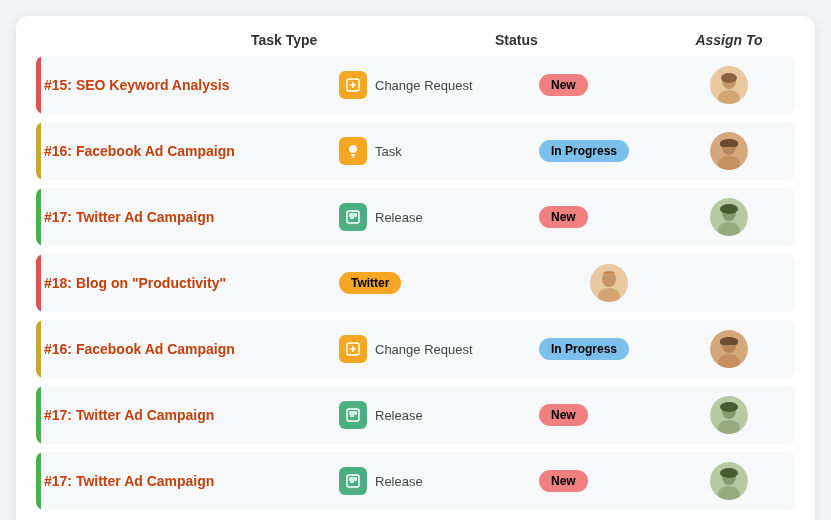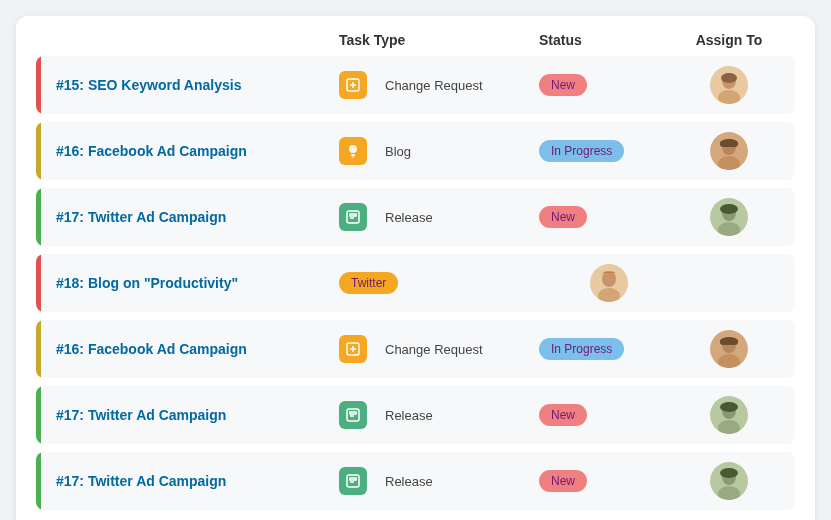--- a/index.html
+++ b/index.html
@@ -20,20 +20,21 @@
       width: 100%;
       box-shadow: 0 2px 8px rgba(0,0,0,0.08);
     }
     .table-header {
       display: grid;
       grid-template-columns: 1fr 200px 140px 100px;
       padding: 0 16px 8px 32px;
       color: #333;
       font-weight: 700;
       font-size: 14px;
+      gap: 44px;
     }
     .table-header .col-task { }
     .table-header .col-type { }
     .table-header .col-status { }
     .table-header .col-assign { }
     .row {
       display: grid;
       grid-template-columns: 1fr 200px 140px 100px;
       align-items: center;
       background: #f7f8fa;
@@ -46,29 +47,29 @@
     }
     .row-accent {
       position: absolute;
       left: 0;
       top: 0;
       bottom: 0;
       width: 5px;
       border-radius: 8px 0 0 8px;
     }
     .task-name {
-      padding-left: 20px;
+      padding-left: 8px;
       font-weight: 600;
       font-size: 14px;
-      color: #0369a1;
+      color: #c2410c;
     }
     .task-type {
       display: flex;
       align-items: center;
-      gap: 18px;
+      gap: 8px;
       font-size: 13px;
       color: #444;
     }
     .type-icon {
       width: 28px;
       height: 28px;
       border-radius: 6px;
       display: flex;
       align-items: center;
       justify-content: center;
@@ -78,43 +79,43 @@
     }
     .icon-change { background: #f5a623; }
     .icon-idea { background: #f5a623; }
     .icon-release { background: #4caf82; }
     .icon-dev { background: #5b9bd5; }
     .status-badge {
       display: inline-block;
       padding: 4px 12px;
       border-radius: 20px;
       font-size: 12px;
-      font-weight: 400;
-      color: #701a75;
+      font-weight: 700;
+      color: #000000;
     }
     .badge-new { background: #f07f7f; }
     .badge-inprogress { background: #7bbfea; }
     .badge-resolved { background: #f5a623; }
     .avatar {
       width: 38px;
       height: 38px;
       border-radius: 50%;
       overflow: hidden;
       display: flex;
       align-items: center;
       justify-content: center;
       font-size: 20px;
       background: #ddd;
     }
     .avatar svg {
       width: 38px;
       height: 38px;
     }
     .col-status { display: flex; align-items: center; }
-    .col-assign { display: flex; align-items: center; justify-content: center; }
+    .col-assign { display: flex; align-items: center; justify-content: center; font-style: italic; }
   </style>
 </head>
 <body>
 
 <div class="container">
   <div class="table-header">
     <div class="col-task"></div>
     <div class="col-type">Task Type</div>
     <div class="col-status">Status</div>
     <div class="col-assign">Assign To</div>
@@ -150,21 +151,21 @@
     <div class="row-accent" style="background:#c8a82a"></div>
     <div class="task-name">#16: Facebook Ad Campaign</div>
     <div class="task-type">
       <div class="type-icon icon-idea">
             <svg viewBox="0 0 16 16" width="16" height="16" fill="white">
               <circle cx="8" cy="6" r="4" fill="white" opacity="0.9"></circle>
               <rect x="6" y="11" width="4" height="2" rx="1" fill="white" opacity="0.9"></rect>
               <rect x="6.5" y="13.5" width="3" height="1" rx="0.5" fill="white" opacity="0.9"></rect>
             </svg>
           </div>
-      <span>Blog</span>
+      <span>Task</span>
     </div>
     <div class="col-status">
       <span class="status-badge badge-inprogress">In Progress</span>
     </div>
     <div class="col-assign">
       <div class="avatar">
             <svg viewBox="0 0 38 38" xmlns="http://www.w3.org/2000/svg">
       <circle cx="19" cy="19" r="19" fill="#d4a87a"></circle>
       <ellipse cx="19" cy="15" rx="7" ry="8" fill="#b8865a"></ellipse>
       <ellipse cx="19" cy="32" rx="11" ry="8" fill="#c49060"></ellipse>

